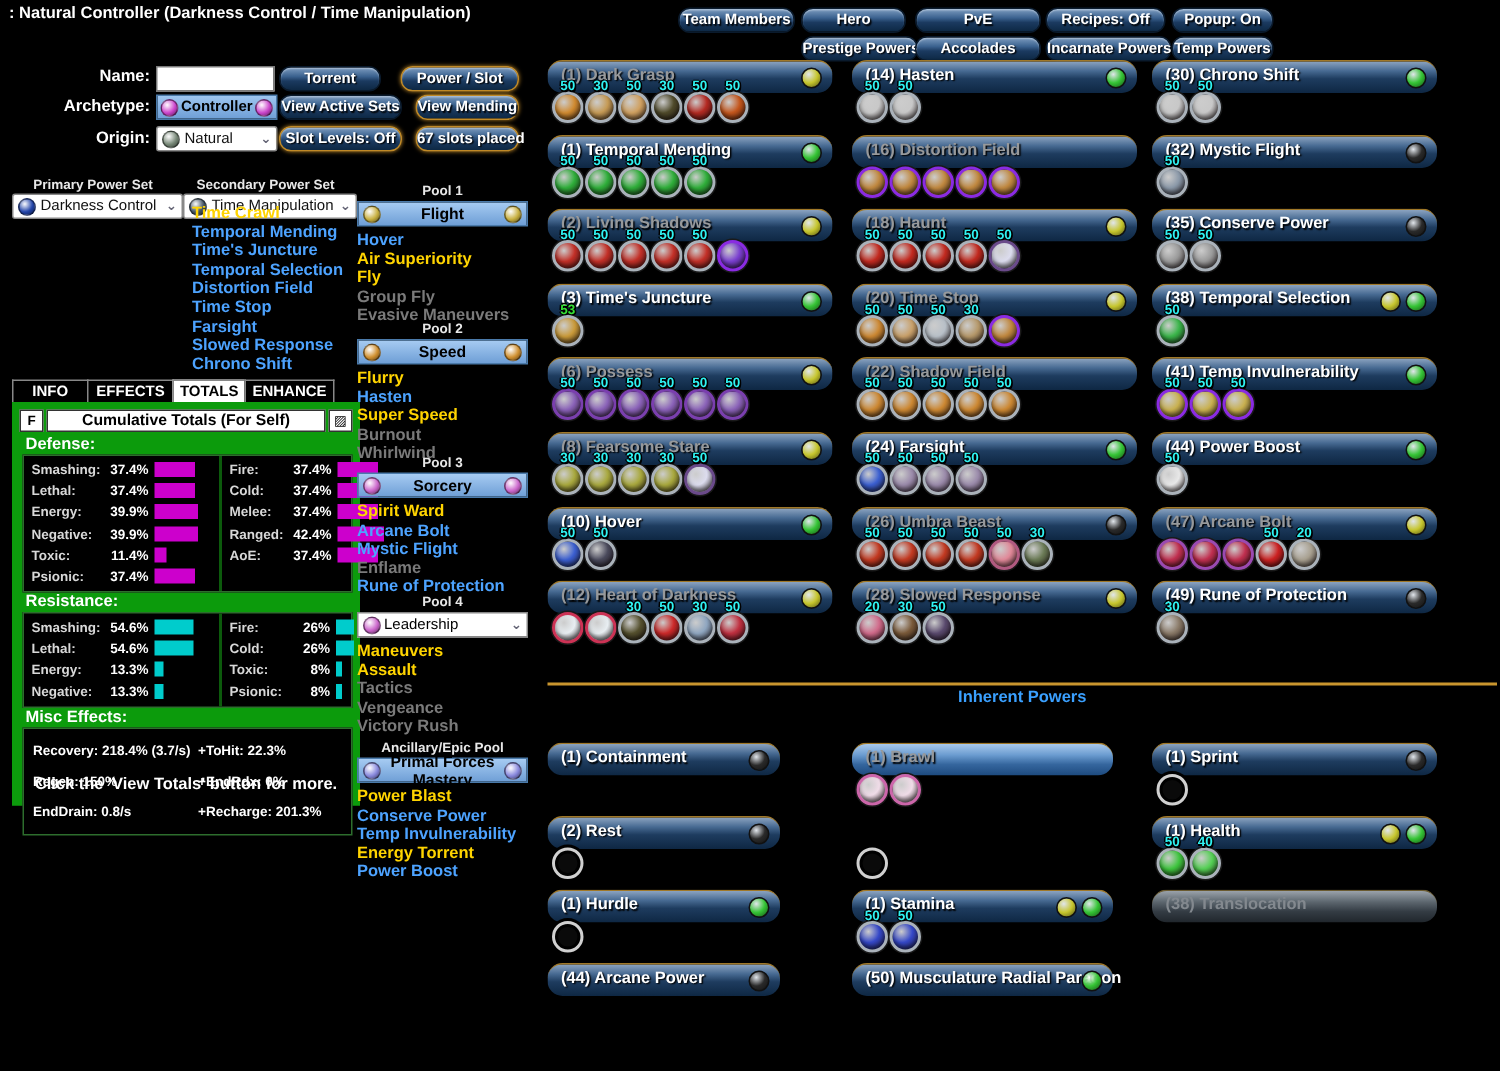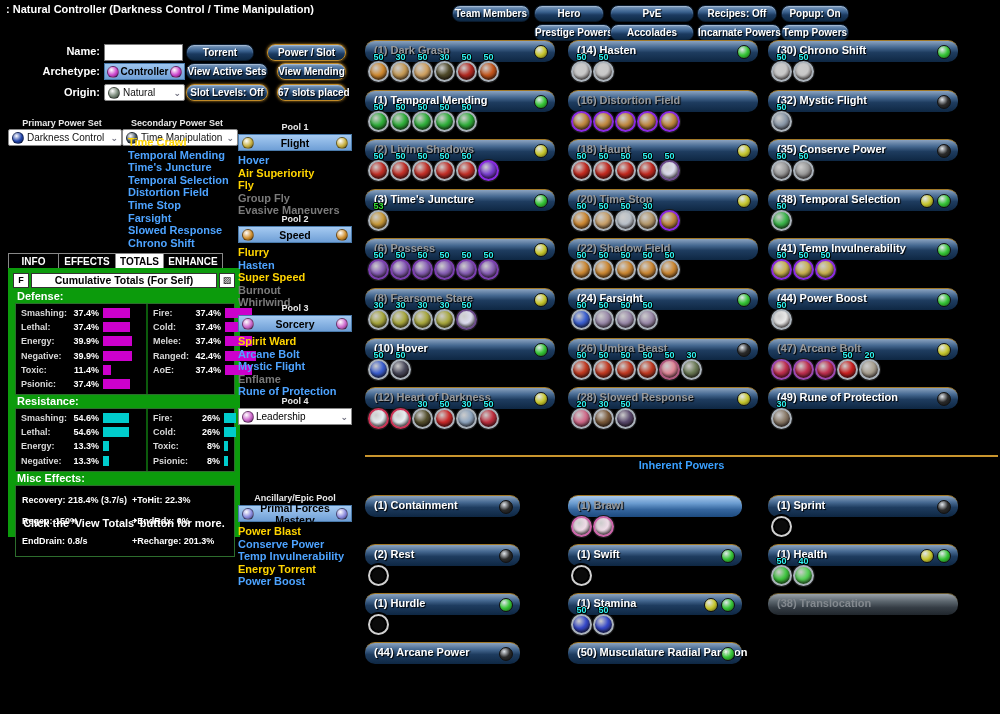--- a/index.html
+++ b/index.html
@@ -370,20 +370,27 @@
           <div class="pool-item" style="color: rgb(77, 163, 255);">Rune of Protection</div>
         </div>
       </div>
       <div class="abs" style="left: 238px; top: 396px; width: 114px;">
         <div class="pool-label">Pool 4</div>
         <div class="pool-head" style="background: rgb(255, 255, 255); border: 1px solid rgb(136, 136, 136);">
           <div class="orb" style="--c: #cc66cc;"></div>
           <div class="nm" style="text-align: left; padding-left: 2px; font-weight: normal; font-size: 10px;">Leadership</div>
           <div class="chev" style="color: rgb(102, 102, 119); font-size: 9px; font-weight: bold;">⌄</div>
         </div>
+        <div style="margin-top: 3px;">
+          <div class="pool-item" style="color: rgb(255, 212, 0);">Maneuvers</div>
+          <div class="pool-item" style="color: rgb(255, 212, 0);">Assault</div>
+          <div class="pool-item" style="color: rgb(122, 122, 122);">Tactics</div>
+          <div class="pool-item" style="color: rgb(122, 122, 122);">Vengeance</div>
+          <div class="pool-item" style="color: rgb(122, 122, 122);">Victory Rush</div>
+        </div>
       </div>
       <div class="abs" style="left: 238px; top: 493px; width: 114px;">
         <div class="pool-label">Ancillary/Epic Pool</div>
         <div class="pool-head">
           <div class="orb" style="--c: #8888dd;"></div>
           <div class="nm">Primal Forces Mastery</div>
           <div class="orb" style="--c: #8888dd;"></div>
         </div>
         <div style="margin-top: 3px;">
           <div class="pool-item" style="color: rgb(255, 212, 0);">Power Blast</div>
@@ -1024,26 +1031,20 @@
         <div class="slots">
           <div class="slotwrap">
             <div class="slot" style="--c: #f0dce8; --r: #cc66aa;"></div>
           </div>
           <div class="slotwrap">
             <div class="slot" style="--c: #f0dce8; --r: #cc66aa;"></div>
           </div>
         </div>
       </div>
       <div class="prow" style="left: 568px; top: 544px; width: 174px;">
-        <div class="pbar on">
-          <div class="ptitle">(1) Swift</div>
-          <div class="leds">
-            <div class="led" style="--c: #35c435;"></div>
-          </div>
-        </div>
         <div class="slots">
           <div class="slotwrap">
             <div class="slot empty"></div>
           </div>
         </div>
       </div>
       <div class="prow" style="left: 568px; top: 593px; width: 174px;">
         <div class="pbar on">
           <div class="ptitle">(1) Stamina</div>
           <div class="leds">

